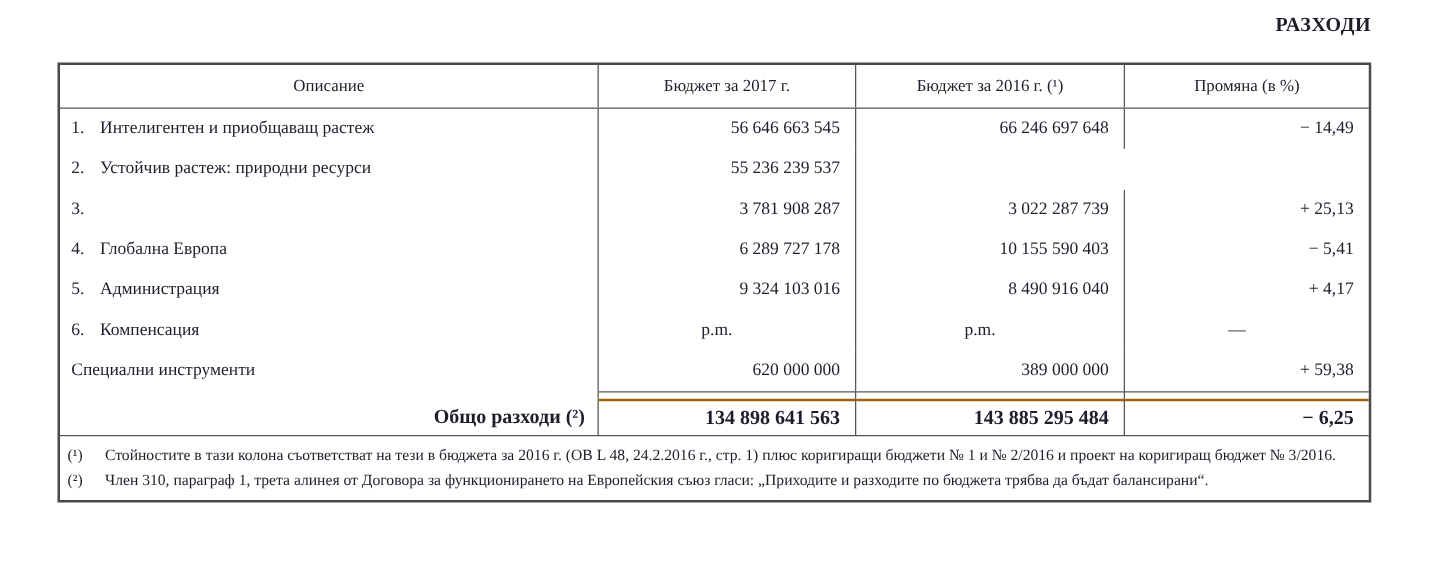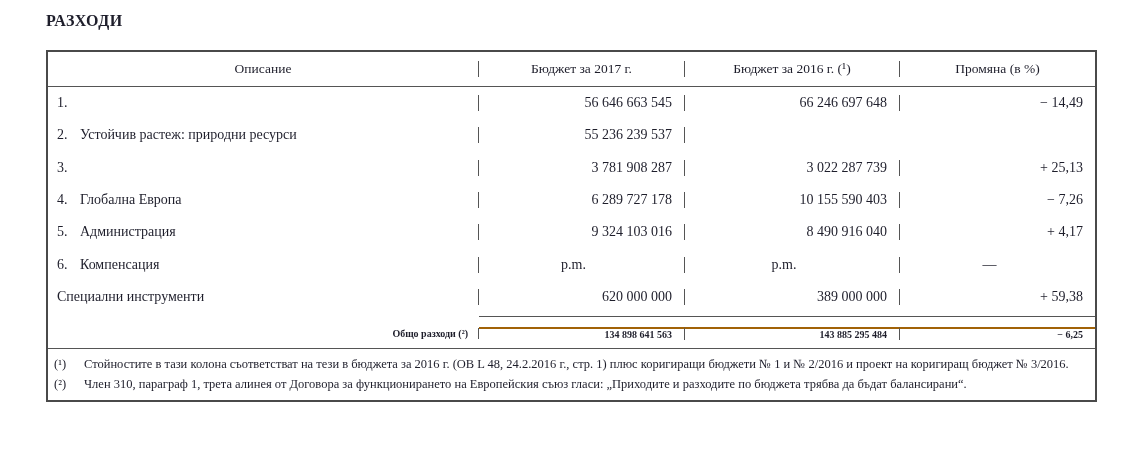--- a/index.html
+++ b/index.html
@@ -8,35 +8,35 @@
     background: #ffffff;
     font-family: "Liberation Serif", "DejaVu Serif", serif;
     color: #1e1e2b;
     overflow: hidden;
   }
   .page { position: relative; width: 1145px; height: 463px; }
 
   .title {
     position: absolute;
     top: 12px; left: 46px; width: 1051px;
-    text-align: left;
+    text-align: right;
     font-size: 16px;
     font-weight: bold;
     letter-spacing: 0.5px;
   }
 
   .table {
     position: absolute;
     top: 50px; left: 46px;
     width: 1051px;
     border: 2px solid #4a4a4a;
     background: #fff;
   }
 
-  .row { display: flex; width: 100%; align-items: center; }
+  .row { display: flex; width: 100%; }
   .cell { flex: none; }
   .c1 { width: 431px; }
   .c2 { width: 206px; }
   .c3 { width: 215px; }
   .c4 { width: 195px; }
   .c1, .c2, .c3 { border-right: 1px solid #555; }
 
   .header { height: 35px; border-bottom: 1px solid #555; }
   .header .cell {
     display: flex; align-items: center; justify-content: center;
@@ -49,21 +49,21 @@
   .desc { padding-left: 9px; }
   .rnum { display: inline-block; width: 23px; flex: none; font-size: 14px; }
   .rlabel { font-size: 14px; }
   .num { justify-content: flex-end; padding-right: 12px; font-size: 14px; }
   .num.center { justify-content: center; padding-right: 16px; }
 
   .spacer { height: 6px; }
   .spacer .sep { border-top: 1px solid #555; }
 
   .total { height: 29px; font-weight: bold; }
-  .total .cell { display: flex; align-items: center; font-size: 10px; }
+  .total .cell { display: flex; align-items: center; font-size: 16px; }
   .total .c2, .total .c3, .total .c4 { border-top: 2px solid #a16207; }
   .tlabel { justify-content: flex-end; padding-right: 10px; }
 
   .footnotes {
     border-top: 1px solid #555;
     padding: 5px 10px 6px 6px;
     font-size: 12.5px;
     line-height: 20px;
   }
   .footnote { display: flex; }
@@ -83,20 +83,21 @@
       <div class="cell c1">Описание</div>
       <div class="cell c2">Бюджет за 2017 г.</div>
       <div class="cell c3">Бюджет за 2016 г. (¹)</div>
       <div class="cell c4">Промяна (в %)</div>
     </div>
 
     <div id="body-rows">
   <div class="row body">
     <div class="cell c1 desc">
       <span class="rnum">1.</span>
+      <span class="rlabel">Интелигентен и приобщаващ растеж</span>
     </div>
     <div class="cell c2 num">56 646 663 545</div>
     <div class="cell c3 num">66 246 697 648</div>
     <div class="cell c4 num">− 14,49</div>
   </div>
 
   <div class="row body">
     <div class="cell c1 desc">
       <span class="rnum">2.</span>
       <span class="rlabel">Устойчив растеж: природни ресурси</span>
@@ -113,21 +114,21 @@
     <div class="cell c4 num">+ 25,13</div>
   </div>
 
   <div class="row body">
     <div class="cell c1 desc">
       <span class="rnum">4.</span>
       <span class="rlabel">Глобална Европа</span>
     </div>
     <div class="cell c2 num">6 289 727 178</div>
     <div class="cell c3 num">10 155 590 403</div>
-    <div class="cell c4 num">− 7,26</div>
+    <div class="cell c4 num">− 5,41</div>
   </div>
 
   <div class="row body">
     <div class="cell c1 desc">
       <span class="rnum">5.</span>
       <span class="rlabel">Администрация</span>
     </div>
     <div class="cell c2 num">9 324 103 016</div>
     <div class="cell c3 num">8 490 916 040</div>
     <div class="cell c4 num">+ 4,17</div>

